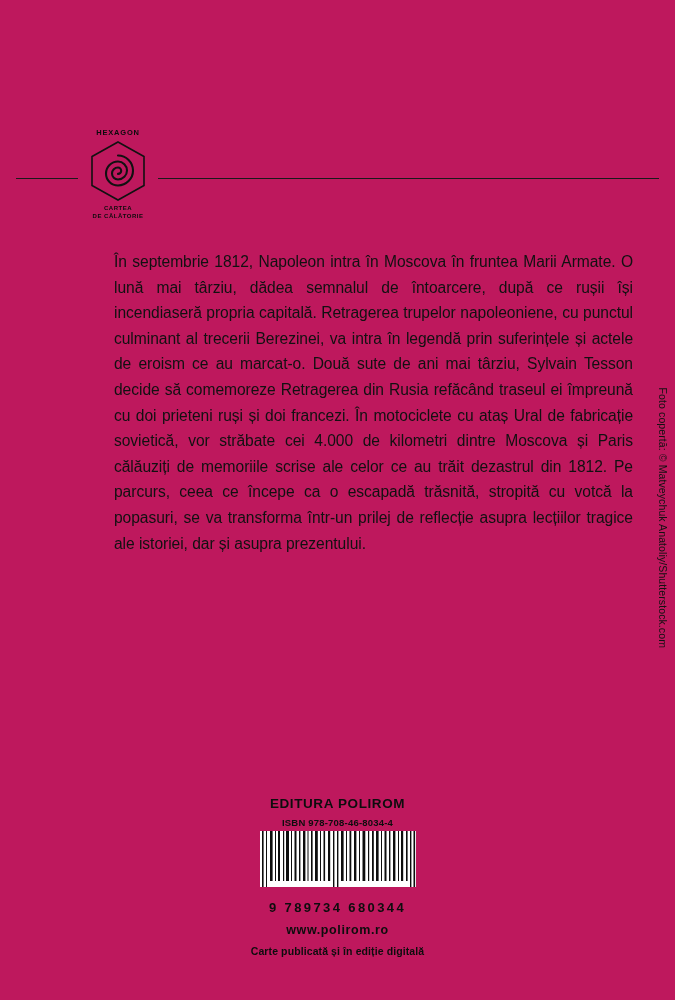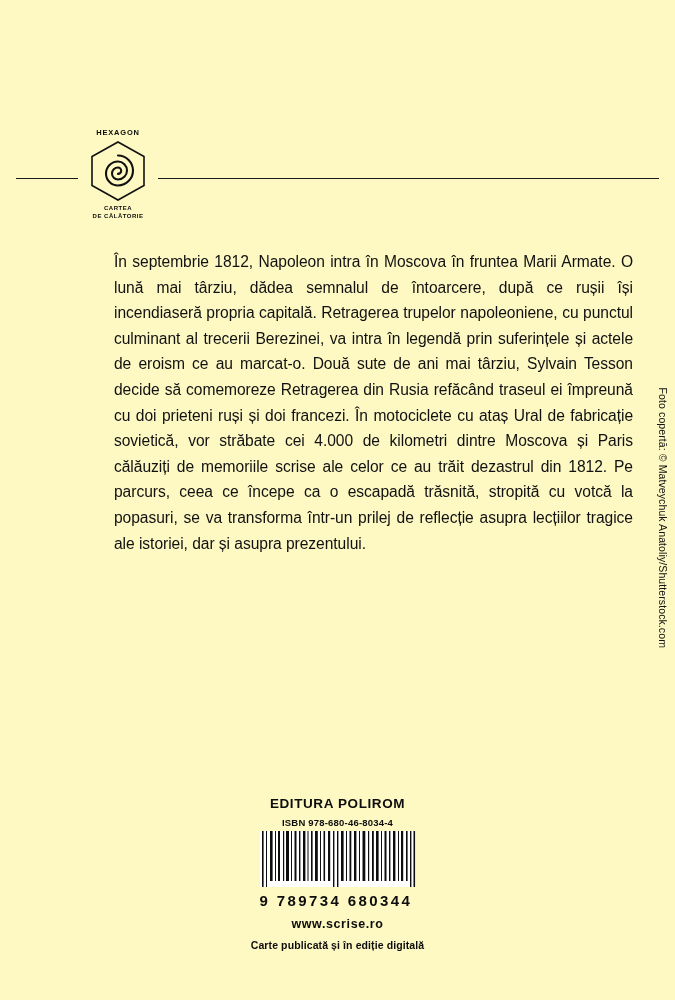--- a/index.html
+++ b/index.html
@@ -14,21 +14,21 @@
     font-family: "Liberation Sans", sans-serif;
     color: #000000;
     overflow: hidden;
   }
 
   .page {
     position: absolute;
     left: 0; top: 0;
     width: 675px;
     height: 1000px;
-    background: #fef9c3;
+    background: #be185d;
   }
 
   
   .logo-block {
     position: absolute;
     left: 78px;
     top: 128px;
     width: 80px;
     height: 100px;
   }
@@ -103,26 +103,26 @@
     font-weight: bold;
     letter-spacing: 0.2px;
     color: #0d0d0d;
     margin: 6px 0 0 0;
   }
   .barcode-wrap {
     margin: 3px auto 0 auto;
     width: 156px;
   }
   .barcode-digits {
-    font-size: 15px;
+    font-size: 13px;
     font-weight: bold;
     letter-spacing: 2.4px;
     color: #0d0d0d;
-    margin: 1px 0 0 0;
-    text-align: left;
+    margin: 9px 0 0 0;
+    text-align: center;
   }
   .website {
     font-size: 12.5px;
     font-weight: bold;
     letter-spacing: 0.6px;
     color: #0d0d0d;
     margin: 8px 0 0 0;
   }
   .digital-note {
     font-size: 10.5px;
@@ -174,21 +174,21 @@
     </div>
   </div>
 
   <div class="rule left"></div>
   <div class="rule right"></div>
 
   <div class="blurb">În septembrie 1812, Napoleon intra în Moscova în fruntea Marii Armate. O lună mai târziu, dădea semnalul de întoarcere, după ce rușii își incendiaseră propria capitală. Retragerea trupelor napoleoniene, cu punctul culminant al trecerii Berezinei, va intra în legendă prin suferințele și actele de eroism ce au marcat-o. Două sute de ani mai târziu, Sylvain Tesson decide să comemoreze Retragerea din Rusia refăcând traseul ei împreună cu doi prieteni ruși și doi francezi. În motociclete cu ataș Ural de fabricație sovietică, vor străbate cei 4.000 de kilometri dintre Moscova și Paris călăuziți de memoriile scrise ale celor ce au trăit dezastrul din 1812. Pe parcurs, ceea ce începe ca o escapadă trăsnită, stropită cu votcă la popasuri, se va transforma într-un prilej de reflecție asupra lecțiilor tragice ale istoriei, dar și asupra prezentului.</div>
 
   <div class="footer">
     <div class="publisher">EDITURA POLIROM</div>
-    <div class="isbn">ISBN 978-680-46-8034-4</div>
+    <div class="isbn">ISBN 978-708-46-8034-4</div>
 
     <div class="barcode-wrap">
       <svg width="156" height="56" viewBox="0 0 156 56" aria-hidden="true">
         <rect x="0" y="0" width="156" height="56" fill="#ffffff"></rect>
         <g fill="#0d0d0d">
           <rect x="2" y="0" width="1.6" height="56"></rect>
           <rect x="6" y="0" width="1" height="56"></rect>
           <rect x="10" y="0" width="2.6" height="50"></rect>
           <rect x="15" y="0" width="1" height="50"></rect>
           <rect x="18" y="0" width="2" height="50"></rect>
@@ -222,19 +222,19 @@
           <rect x="138" y="0" width="1" height="50"></rect>
           <rect x="141" y="0" width="2.2" height="50"></rect>
           <rect x="146" y="0" width="1.6" height="50"></rect>
           <rect x="150" y="0" width="1.4" height="56"></rect>
           <rect x="153.5" y="0" width="1.6" height="56"></rect>
         </g>
       </svg>
       <div class="barcode-digits">9 789734 680344</div>
     </div>
 
-    <div class="website">www.scrise.ro</div>
+    <div class="website">www.polirom.ro</div>
     <div class="digital-note">Carte publicată și în ediție digitală</div>
   </div>
 
   <div class="photo-credit">Foto copertă: © Matveychuk Anatoliy/Shutterstock.com</div>
 
 </div>
 
 </body></html>

